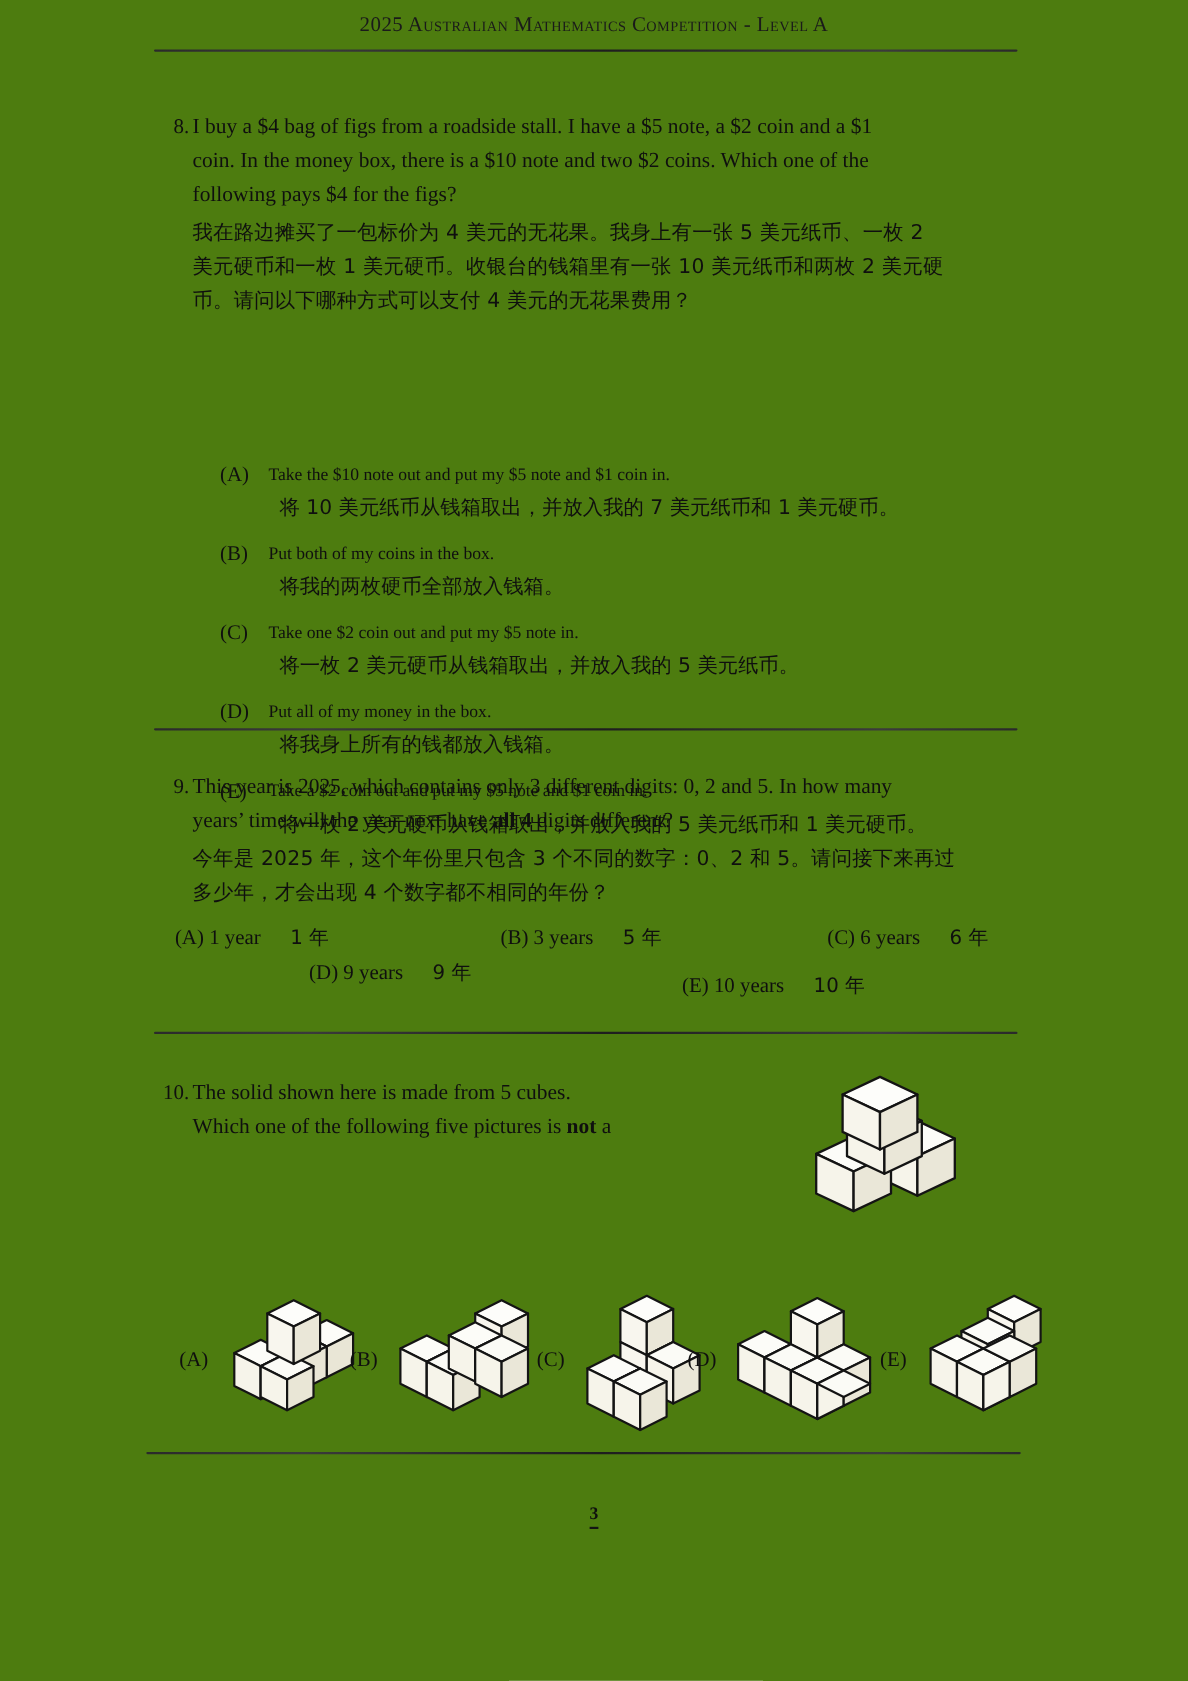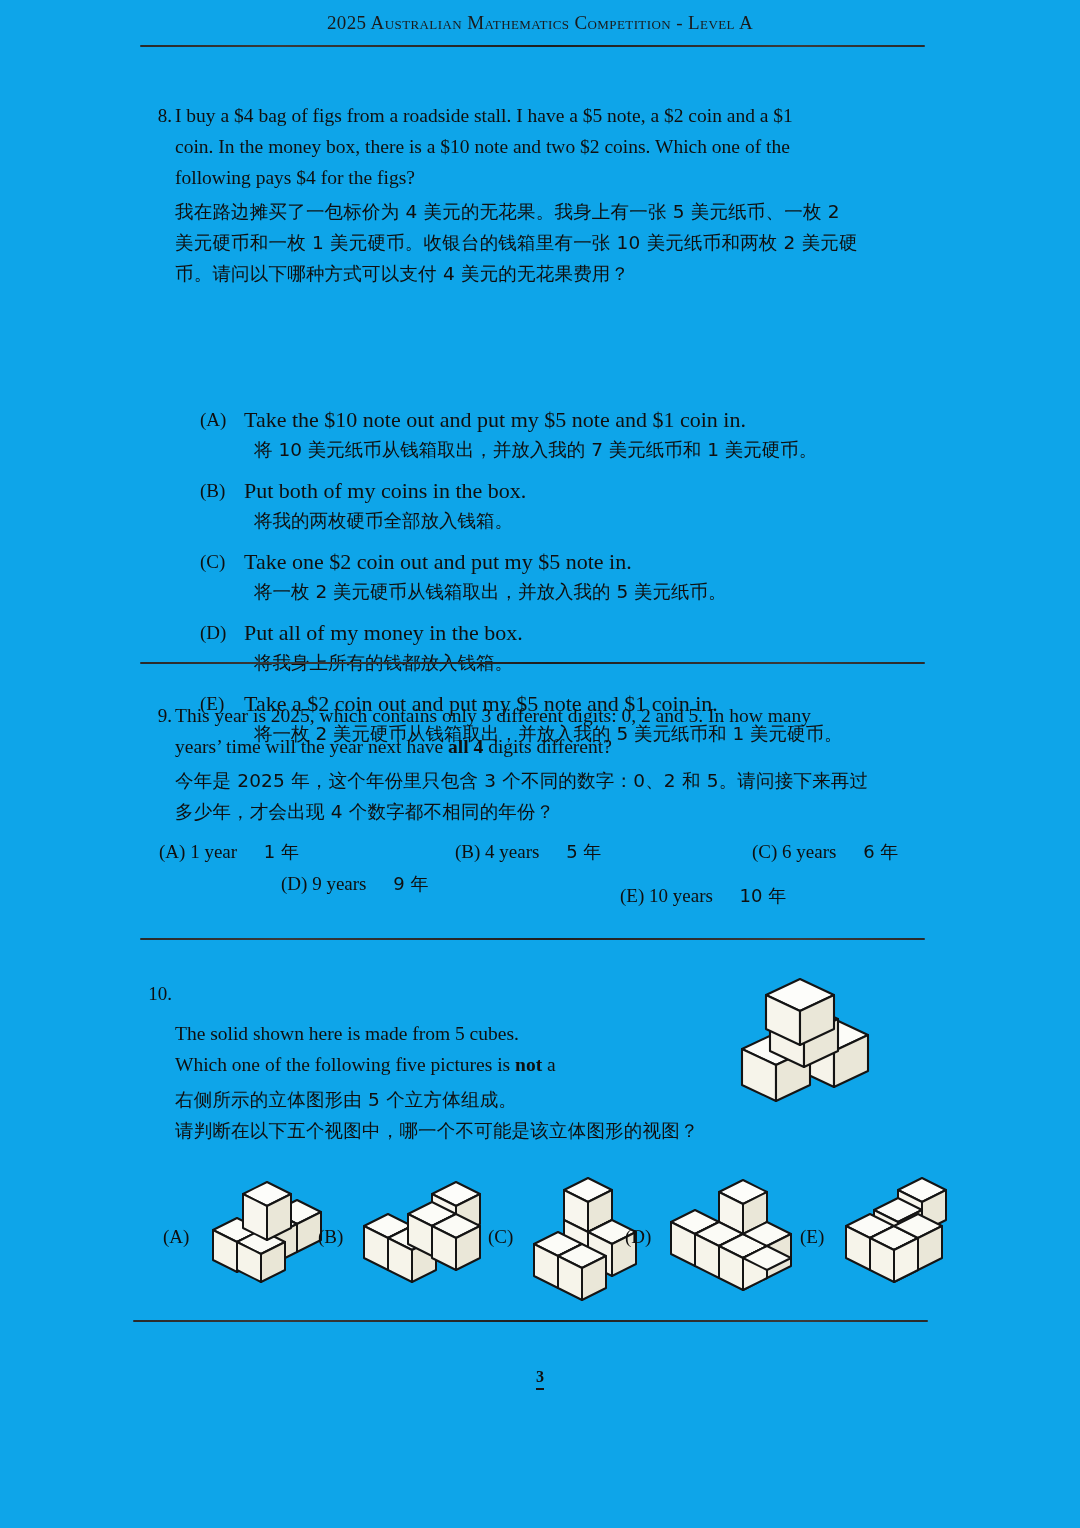--- a/index.html
+++ b/index.html
@@ -12,21 +12,21 @@
     width: 1080px;
     height: 1528px;
     position: relative;
     font-family: "Liberation Serif", "DejaVu Serif", serif;
     color: #0f0f0f;
     overflow: hidden;
   }
   .page {
     position: absolute;
     inset: 0;
-    background: #0ea5e9;
+    background: #4d7c0f;
   }
 
   
   .header-title {
     position: absolute;
     top: 12px;
     left: 0;
     width: 1080px;
     text-align: center;
     font-variant: small-caps;
@@ -88,21 +88,21 @@
   }
   .opt-label {
     position: absolute;
     left: 0;
     top: 0;
     width: 40px;
     font-size: 19px;
     line-height: 30px;
   }
   .opt-text { margin-left: 44px; }
-  .opt-en { font-size: 22px; line-height: 30px; }
+  .opt-en { font-size: 16px; line-height: 30px; margin-top: 12px; }
   .opt-zh {
     font-family: "DejaVu Sans", "Liberation Sans", sans-serif;
     font-size: 18.5px;
     line-height: 30px;
     margin-left: 10px;
   }
 
   
   .opts9 { position: absolute; left: 0; top: 840px; width: 1080px; }
   .opt-inline {
@@ -220,21 +220,21 @@
   </div>
 
   <div class="opts9">
     <div class="opt-inline" style="left:159px; top:0;">
       <span>(A)</span>
       <span>1 year</span>
       <span class="zhsm">1 年</span>
     </div>
     <div class="opt-inline" style="left:455px; top:0;">
       <span>(B)</span>
-      <span>4 years</span>
+      <span>3 years</span>
       <span class="zhsm">5 年</span>
     </div>
     <div class="opt-inline" style="left:752px; top:0;">
       <span>(C)</span>
       <span>6 years</span>
       <span class="zhsm">6 年</span>
     </div>
     <div class="opt-inline" style="left:281px; top:32px;">
       <span>(D)</span>
       <span>9 years</span>
@@ -244,28 +244,24 @@
       <span>(E)</span>
       <span>10 years</span>
       <span class="zhsm">10 年</span>
     </div>
   </div>
 
   <div class="rule r2"></div>
 
   <div class="q" style="top:978px;height:180px;">
     <div class="qnum" style="left:128px;width:44px;">10.</div>
-    <div class="qbody" style="width:560px;margin-top:40px;">
+    <div class="qbody" style="width:560px;">
       <div class="en">
         <div>The solid shown here is made from 5 cubes.</div>
         <div>Which one of the following five pictures is <b>not</b> a</div>
-      </div>
-      <div class="zh" style="margin-top:4px;">
-        <div>右侧所示的立体图形由 5 个立方体组成。</div>
-        <div>请判断在以下五个视图中，哪一个不可能是该立体图形的视图？</div>
       </div>
     </div>
   </div>
 
   <div style="position:absolute;left:722px;top:975px;">
     <svg width="180" height="125" viewBox="0 0 180 125">
       <g fill="#fbfbf6" stroke="#141414" stroke-width="2.1" stroke-linejoin="round">
 
         <polygon points="78,60 112,44 146,60 112,76" fill="#fcfcf8"></polygon>
         <polygon points="78,60 112,76 112,112 78,96" fill="#f6f4ea"></polygon>

